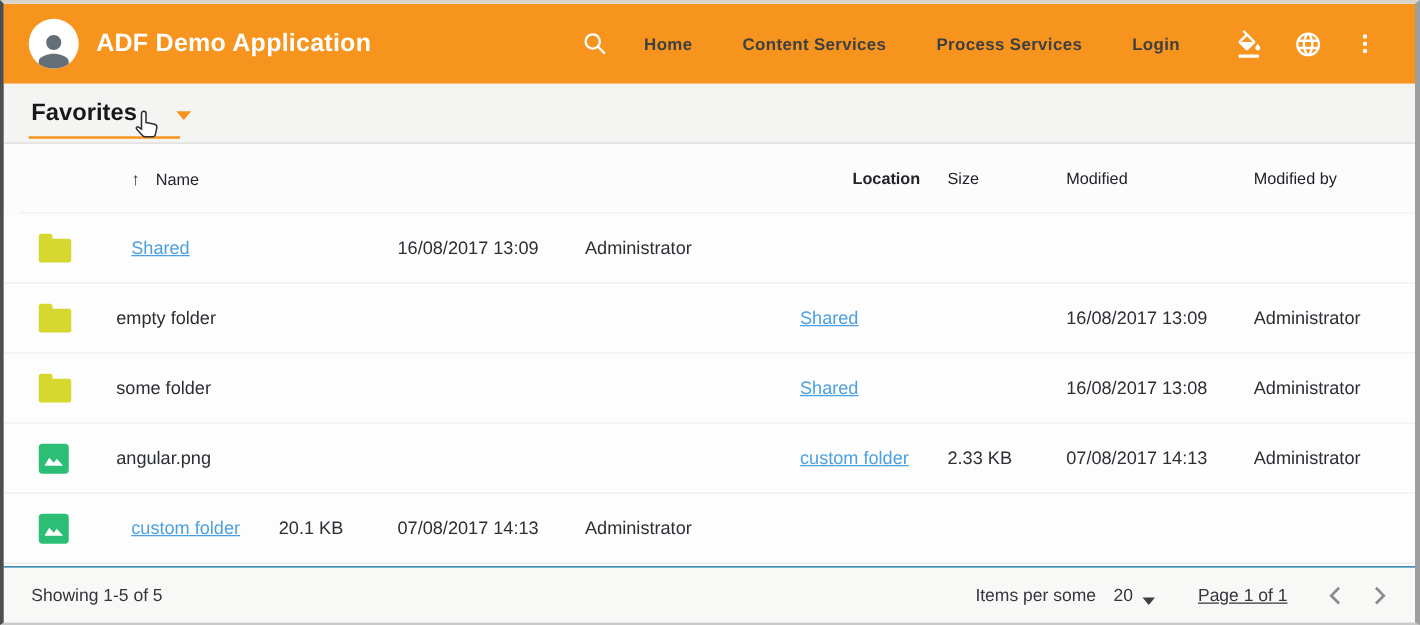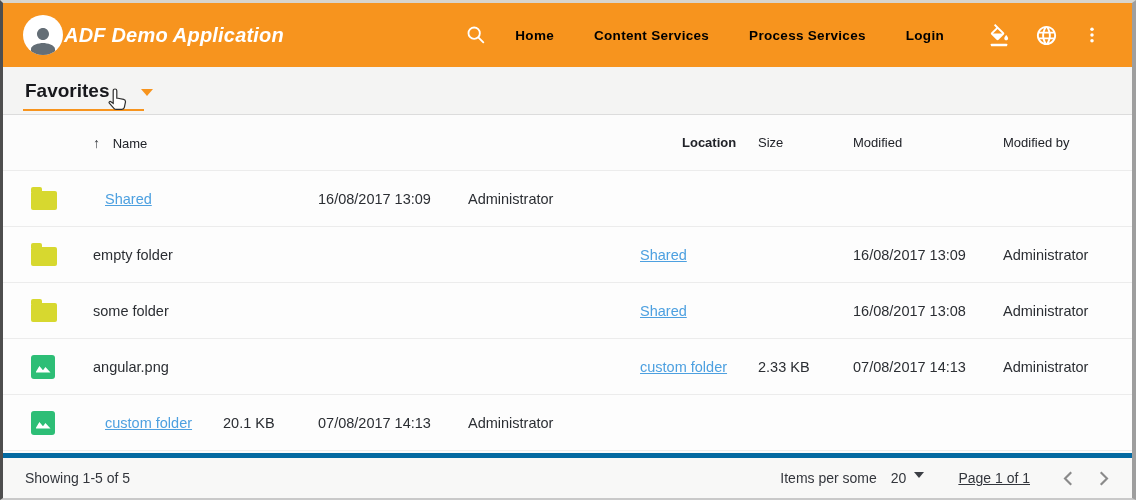--- a/index.html
+++ b/index.html
@@ -27,32 +27,32 @@
     color: #fff;
   }
   .avatar {
     width: 40px; height: 40px; border-radius: 50%;
     background: #fff; overflow: hidden; position: relative;
     flex: none; cursor: pointer;
   }
   .avatar svg { position: absolute; left: 50%; bottom: -3px; transform: translateX(-50%); }
   .app-title {
     font-size: 20px; font-weight: 700; letter-spacing: .2px;
-    margin-left: 1px; white-space: nowrap; font-style: italic;
+    margin-left: 14px; white-space: nowrap;
   }
   .topbar .spacer { flex: 1; }
   .iconbtn {
     background: none; border: none; cursor: pointer;
     display: inline-flex; align-items: center; justify-content: center;
     padding: 4px;
   }
   .searchbtn { margin-right: 24px; }
   .topnav { display: flex; align-items: center; }
   .topnav a {
-    color: #000000; text-decoration: none;
+    color: #404040; text-decoration: none;
     font-size: 13.5px; font-weight: 600; letter-spacing: .3px;
     margin-left: 40px; white-space: nowrap; cursor: pointer;
   }
   .topnav a:first-child { margin-left: 0; }
   .rightsicons { display: flex; align-items: center; margin-left: 40px; }
   .rightsicons .iconbtn { margin-left: 16px; }
   .rightsicons .iconbtn:first-child { margin-left: 0; }
 
   
   .tabstrip {
@@ -81,21 +81,21 @@
   .cursor-hand { position: absolute; left: 103px; top: 20px; pointer-events: none; }
 
   
   .datatable { background: #fcfcfc; }
   .thead, .trow {
     display: flex; align-items: center;
     height: 56px;
     padding: 0 22px 0 28px;
     border-bottom: 1px solid #ececec;
   }
-  .thead { color: #212329; font-size: 13px; }
+  .thead { color: #212329; font-size: 13px; margin-left: 12px; }
   .trow  { color: #2b2e33; font-size: 14.5px; background: #fdfdfd; }
 
   .c-icon   { width: 62px;  flex: none; display: flex; align-items: center; }
   .c-name   { flex: 1; min-width: 0; white-space: nowrap; overflow: hidden; }
   .c-loc    { width: 130px; flex: none; padding-left: 12px; white-space: nowrap; }
   .c-size   { width: 58px;  flex: none; text-align: left; white-space: nowrap; }
   .c-mod    { width: 145px; flex: none; margin-left: 37px; white-space: nowrap; }
   .c-modby  { width: 112px; flex: none; padding-left: 5px; white-space: nowrap; }
 
   .thead .c-loc { padding-left: 54px; font-weight: bold; }
@@ -124,31 +124,31 @@
   }
   .mtn {
     width: 15px; height: 8px; background: #fff;
     clip-path: polygon(0 100%, 26% 20%, 50% 72%, 66% 30%, 100% 100%);
   }
 
   
   .pagefoot {
     height: 45px;
     background: #f8f8f7;
-    border-top: 5px solid #0369a1;
+    border-top: 1px solid #0369a1;
     display: flex; align-items: center;
     padding: 0 16px 0 22px;
     font-size: 14px; color: #33363c;
     position: absolute; left: 0; right: 0; bottom: 0;
   }
   .foot-right { margin-left: auto; display: flex; align-items: center; }
   .ipp-label { margin-right: 14px; }
   .ipp-select {
     background: none; border: none; cursor: pointer;
-    display: inline-flex; align-items: flex-start;
+    display: inline-flex; align-items: flex-end;
     font-size: 14px; color: #33363c; font-family: inherit;
   }
   .dcaret {
     width: 0; height: 0; margin-left: 8px; margin-top: 2px;
     border-left: 5px solid transparent; border-right: 5px solid transparent;
     border-top: 6px solid #3c3f45;
   }
   .page-status { margin-left: 34px; margin-right: 26px; text-decoration: underline; }
   .chev {
     background: none; border: none; cursor: pointer;

